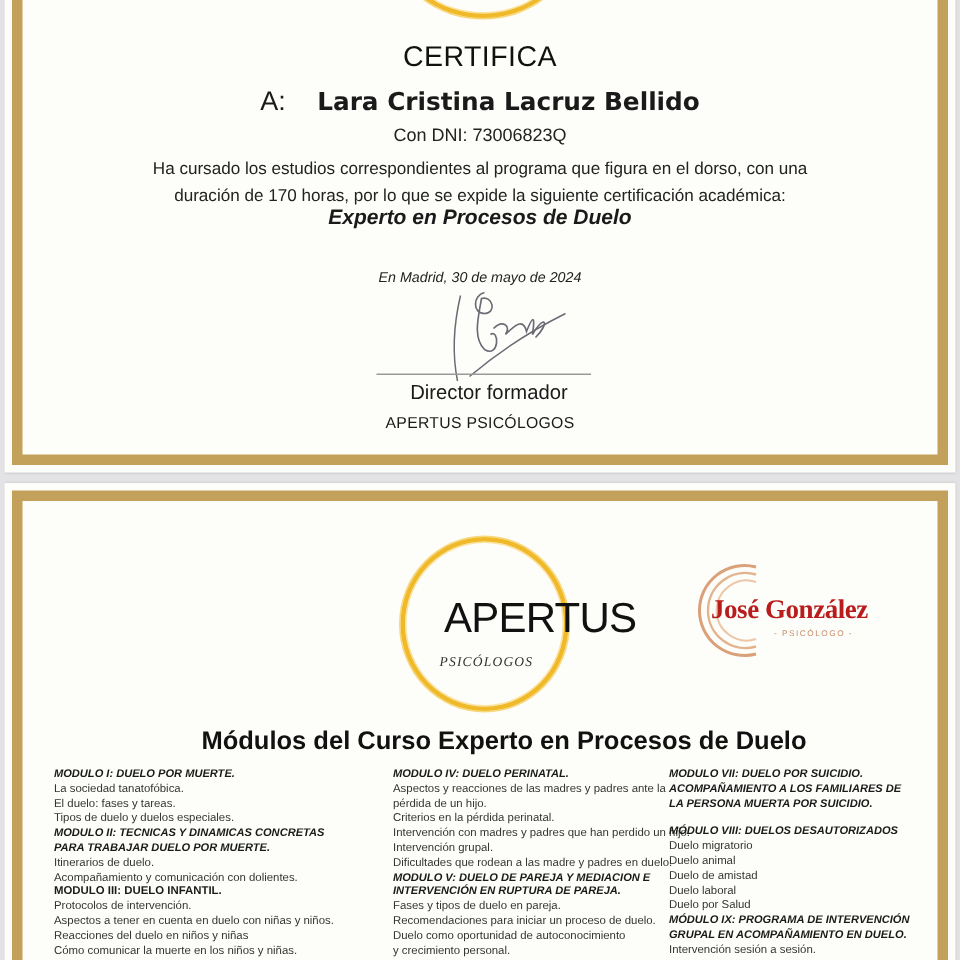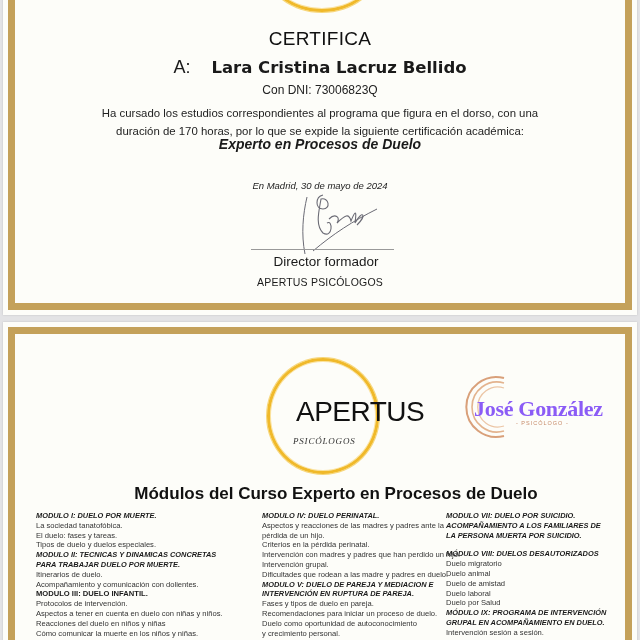--- a/index.html
+++ b/index.html
@@ -19,21 +19,21 @@
   .recipient .name { font-weight:bold; font-family:"DejaVu Sans", sans-serif; font-size:16.5px;margin-left:16px; }
   .dni { top:93px; font-size:12px; color:#222; }
   .body-text { top:114px; font-size:11.4px; line-height:18px; color:#222; }
   .course { top:146px; font-size:14px; font-weight:bold; font-style:italic; }
   .place-date { top:190px; font-size:9.5px; font-style:italic; color:#222; }
   .sig-line { left:248px; width:143px; top:259px; height:1px; background:#999; }
   .role { top:264px; font-size:13.5px;padding-left:12px; }
   .org { top:286px; font-size:10.5px; letter-spacing:0.2px; }
   .apertus-word { font-size:28px; letter-spacing:-0.5px; color:#111; font-weight:normal; }
   .psico { font-family:"Liberation Serif", serif; font-size:9px; letter-spacing:0.8px; color:#333; }
-  .jg-name { font-family:"Liberation Serif", serif; font-weight:bold; font-size:22px; color:#8b5cf6; letter-spacing:-0.3px; }
+  .jg-name { font-family:"Liberation Serif", serif; font-weight:bold; font-size:18px; color:#b91c1c; letter-spacing:-0.3px; }
   .jg-sub { font-size:5.5px; color:#c78b6a; letter-spacing:1px; }
   .modules-title { top:484px; font-size:17px; font-weight:bold; color:#111;padding-left:32px; }
   .col { position:absolute; top:510px; font-size:7.6px; line-height:9.8px; color:#333; }
   .col .h { font-weight:bold; font-style:italic; color:#1a1a1a; font-size:7.4px; }
   .col .hb { font-weight:bold; color:#1a1a1a; font-size:7.6px; }
   .col .gap { height:9px; }
 </style>
 </head>
 <body>
 

